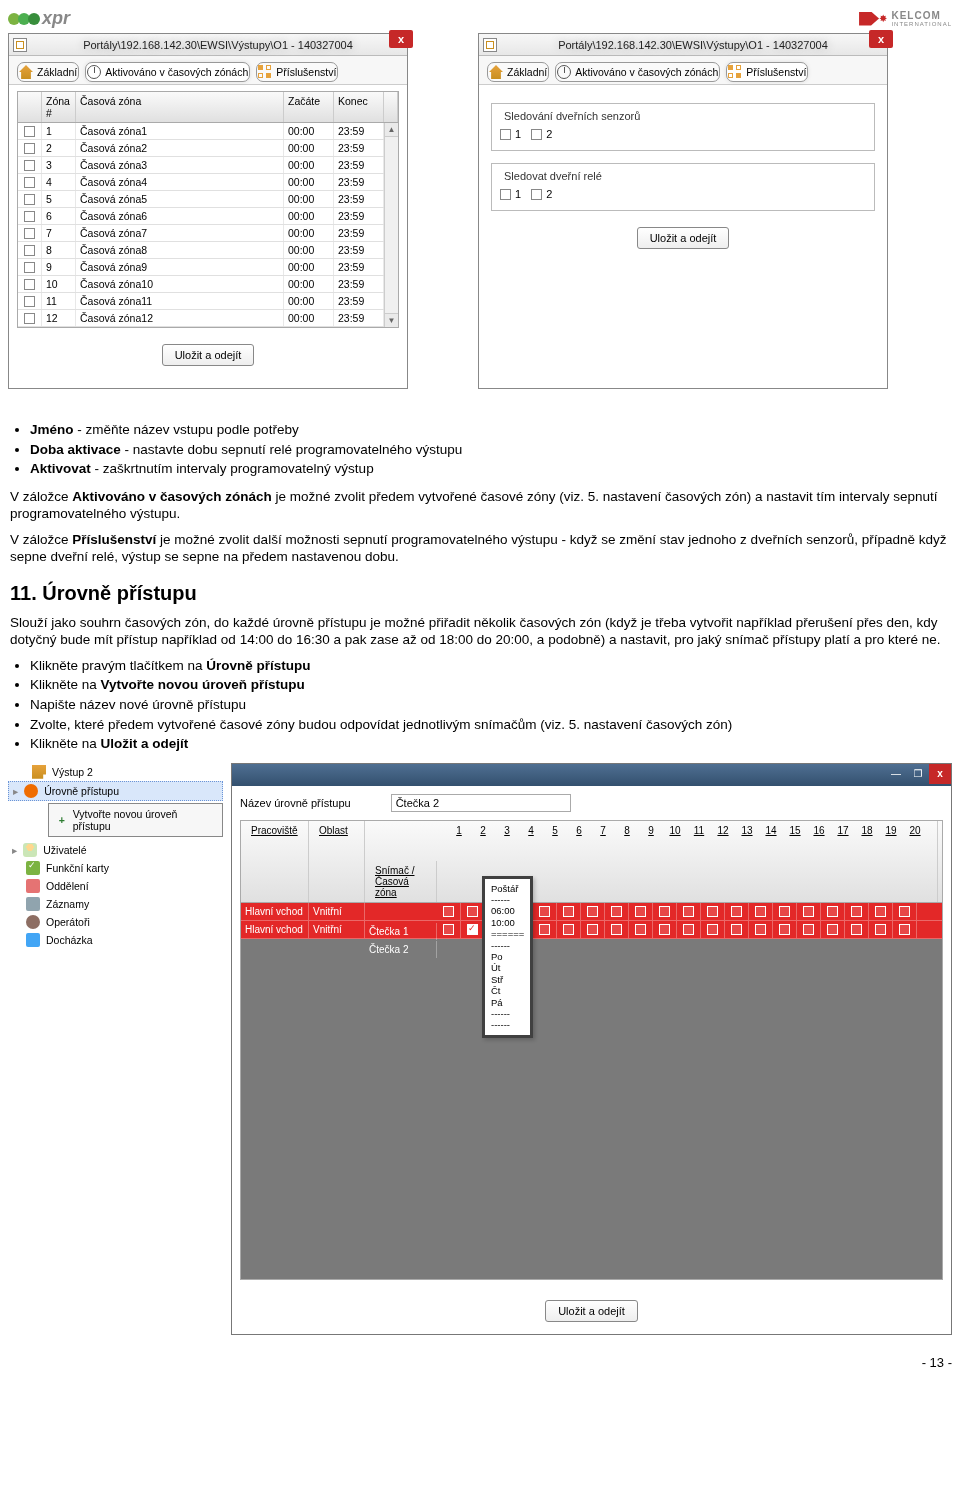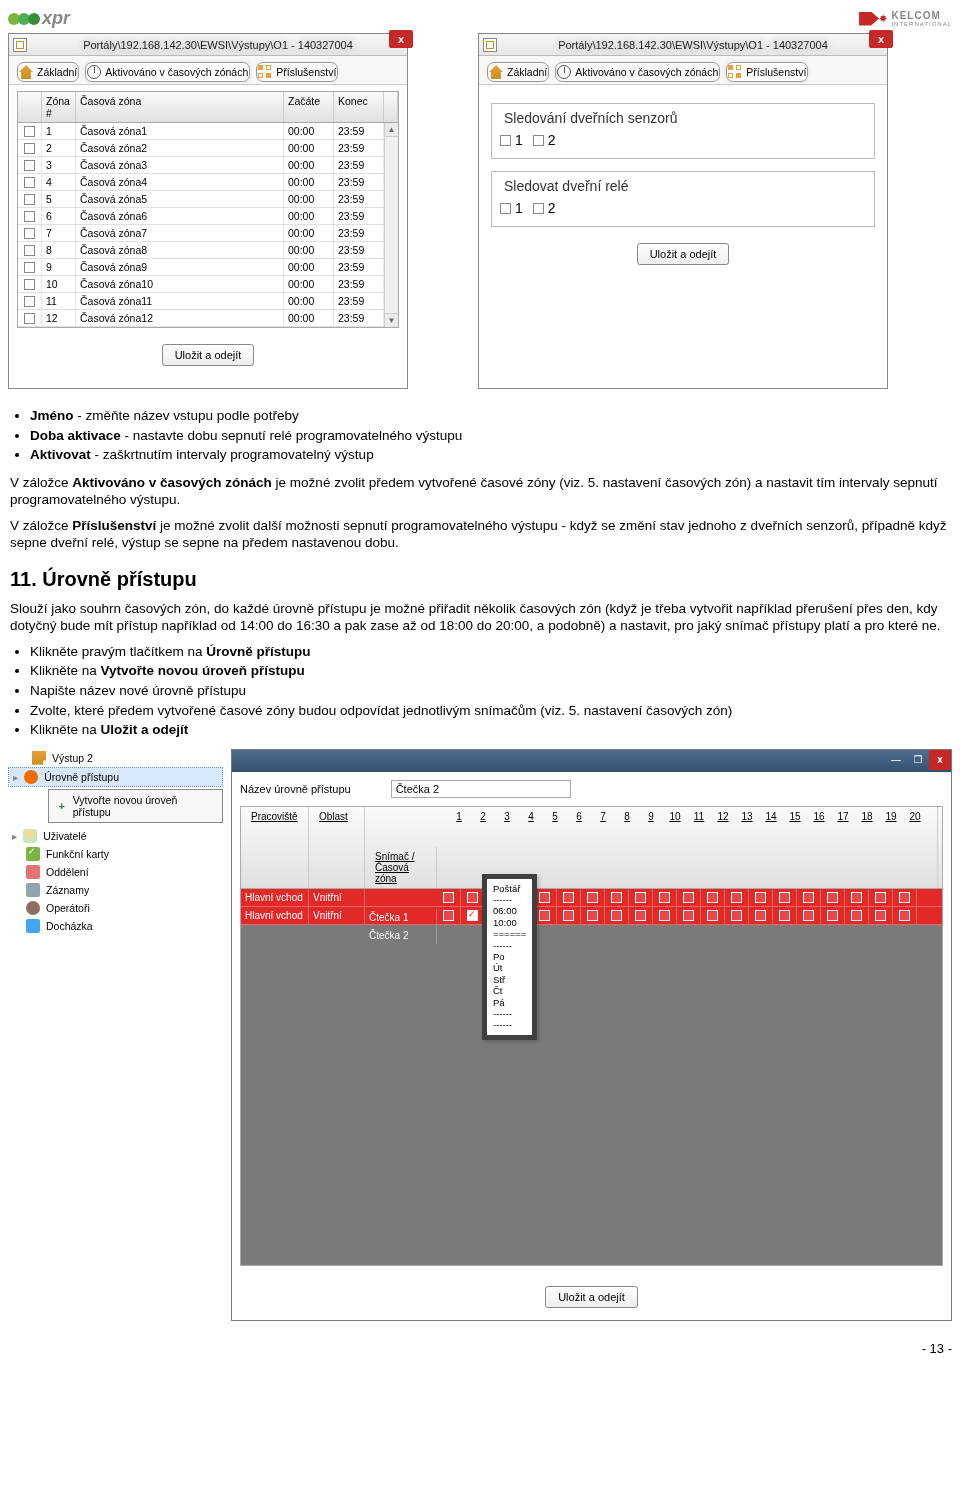--- a/index.html
+++ b/index.html
@@ -19,21 +19,21 @@
   .xpr-circles span { width: 12px; height: 12px; border-radius: 50%; margin-right: -2px; }
   .c1 { background: #7cb342; }
   .c2 { background: #4caf50; }
   .c3 { background: #388e3c; }
   .xpr-text { font-size: 18px; font-weight: bold; font-style: italic; color: #888; margin-left: 2px; }
   .logo-right { display: flex; align-items: center; gap: 4px; }
   .kelcom-shape { width: 20px; height: 14px; background: #c62828; clip-path: polygon(0 0, 60% 0, 100% 50%, 60% 100%, 0 100%); position: relative; }
   .kelcom-leaf { display: inline-block; color: #c62828; font-size: 10px; margin-left: -4px; }
   .kelcom-text { font-size: 10px; color: #888; letter-spacing: 1px; }
 
-  .two-windows { display: flex; gap: 70px; margin-bottom: 18px; }
+  .two-windows { display: flex; gap: 70px; margin-bottom: 32px; }
   .app-window { background: #fff; border: 1px solid #888; width: 400px; position: relative; }
   .app-window-wide { width: 410px; }
   .titlebar {
     background: linear-gradient(to bottom, #f7f7f7, #e7e7e7);
     border-bottom: 1px solid #bbb;
     height: 22px;
     display: flex;
     align-items: center;
     padding: 0 4px;
     position: relative;
@@ -81,21 +81,21 @@
   .grid-row > div { padding: 2px 4px; border-right: 1px solid #e8e8e8; }
   .col-check { width: 24px; flex: 0 0 24px; display: flex; align-items: center; justify-content: center; }
   .col-num { width: 34px; flex: 0 0 34px; }
   .col-name { flex: 1; }
   .col-time { width: 50px; flex: 0 0 50px; }
   .scrollbar-right { position: absolute; right: 0; top: 0; bottom: 0; width: 14px; background: #f0f0f0; border-left: 1px solid #ccc; display: flex; flex-direction: column; }
   .sb-arrow { height: 14px; display: flex; align-items: center; justify-content: center; font-size: 8px; color: #666; background: #eaeaea; border-bottom: 1px solid #ccc; }
   .sb-arrow:last-child { border-top: 1px solid #ccc; border-bottom: none; }
   .sb-track { flex: 1; }
 
-  .fieldset { border: 1px solid #bbb; padding: 6px 8px 10px 8px; margin: 12px 4px; font-size: 14px; }
+  .fieldset { border: 1px solid #bbb; padding: 6px 8px 10px 8px; margin: 12px 4px; font-size: 11px; }
   .fieldset .legend { margin-top: -14px; background: #fff; display: inline-block; padding: 0 4px; color: #333; }
   .fieldset .checks { margin-top: 6px; display: flex; gap: 10px; }
   .ck { display: flex; align-items: center; gap: 4px; }
   .checkbox { width: 11px; height: 11px; border: 1px solid #888; background: #fff; display: inline-block; }
 
   .save-btn {
     margin: 16px auto 12px auto;
     display: block;
     padding: 4px 12px;
     font-size: 11px;
@@ -148,23 +148,23 @@
   .alloc-col-num { width: 24px; flex: 0 0 24px; text-align: center; }
   .alloc-row { display: flex; border-bottom: 1px solid rgba(255,255,255,0.3); background: #e32828; color: #fff; height: 18px; align-items: center; }
   .alloc-row > div { padding: 2px 4px; border-right: 1px solid rgba(255,255,255,0.3); height: 100%; display: flex; align-items: center; }
   .alloc-cell-check { justify-content: center; }
   .alloc-cell-check .cb { width: 11px; height: 11px; border: 1px solid #fff; background: rgba(255,255,255,0.15); display: inline-block; }
   .alloc-cell-check .cb.checked { background: #fff; position: relative; }
   .alloc-cell-check .cb.checked::after { content:"✓"; color:#e32828; font-size:9px; position:absolute; left:0; top:-2px; }
   .alloc-filler { background: #7a7a7a; height: 340px; width: 100%; }
   .tooltip {
     position: absolute;
-    left: 250px; top: 102px;
+    left: 250px; top: 90px;
     background: #fff;
-    border: 5px solid #404040;
+    border: 3px solid #404040;
     padding: 4px 6px;
     font-size: 9.5px;
     line-height: 1.2;
     box-shadow: 2px 2px 4px rgba(0,0,0,0.2);
     white-space: pre;
     z-index: 10;
   }
   .level-footer { display: flex; justify-content: center; padding: 12px; }
   .page-num { text-align: right; margin-top: 20px; font-size: 13px; }
 </style>

